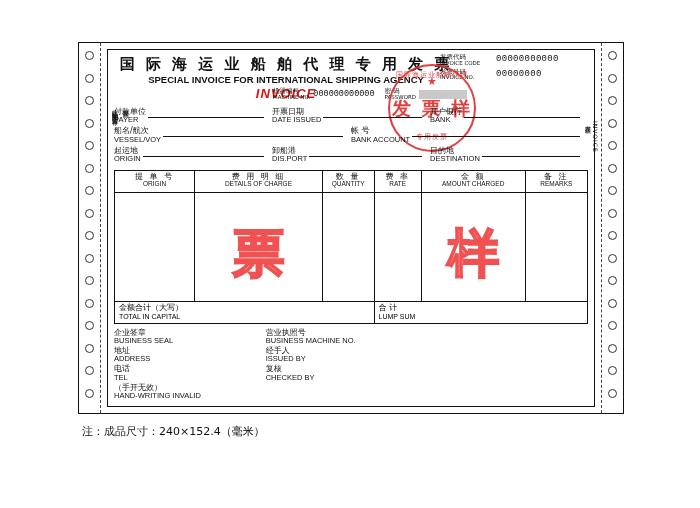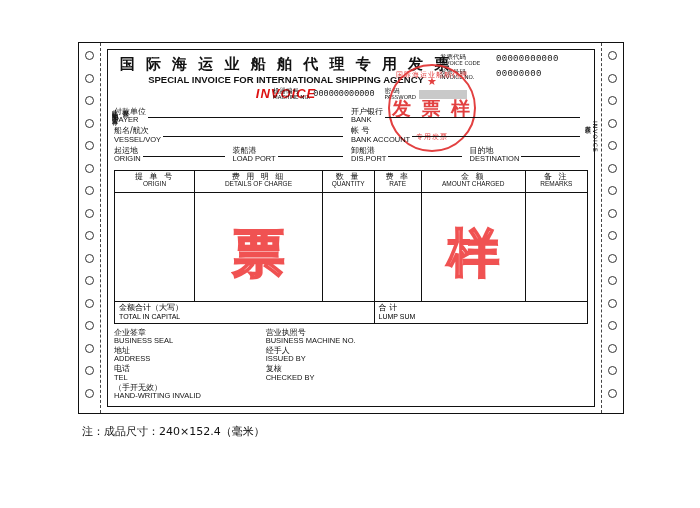--- a/index.html
+++ b/index.html
@@ -478,20 +478,27 @@
         <div class="frow">
           <div class="fcell">
             <span class="lab">
               <span class="cn">付款单位</span>
               <span class="en">PAYER</span>
             </span>
             <span class="line"></span>
           </div>
           <div class="fcell">
             <span class="lab">
+              <span class="cn">开票日期</span>
+              <span class="en">DATE ISSUED</span>
+            </span>
+            <span class="line"></span>
+          </div>
+          <div class="fcell">
+            <span class="lab">
               <span class="cn">开户银行</span>
               <span class="en">BANK</span>
             </span>
             <span class="line"></span>
           </div>
         </div>
 
         <div class="frow">
           <div class="fcell">
             <span class="lab">
@@ -507,27 +514,20 @@
             </span>
             <span class="line"></span>
           </div>
         </div>
 
         <div class="frow">
           <div class="fcell">
             <span class="lab">
               <span class="cn">起运地</span>
               <span class="en">ORIGIN</span>
-            </span>
-            <span class="line"></span>
-          </div>
-          <div class="fcell">
-            <span class="lab">
-              <span class="cn">装船港</span>
-              <span class="en">LOAD PORT</span>
             </span>
             <span class="line"></span>
           </div>
           <div class="fcell">
             <span class="lab">
               <span class="cn">卸船港</span>
               <span class="en">DIS.PORT</span>
             </span>
             <span class="line"></span>
           </div>

